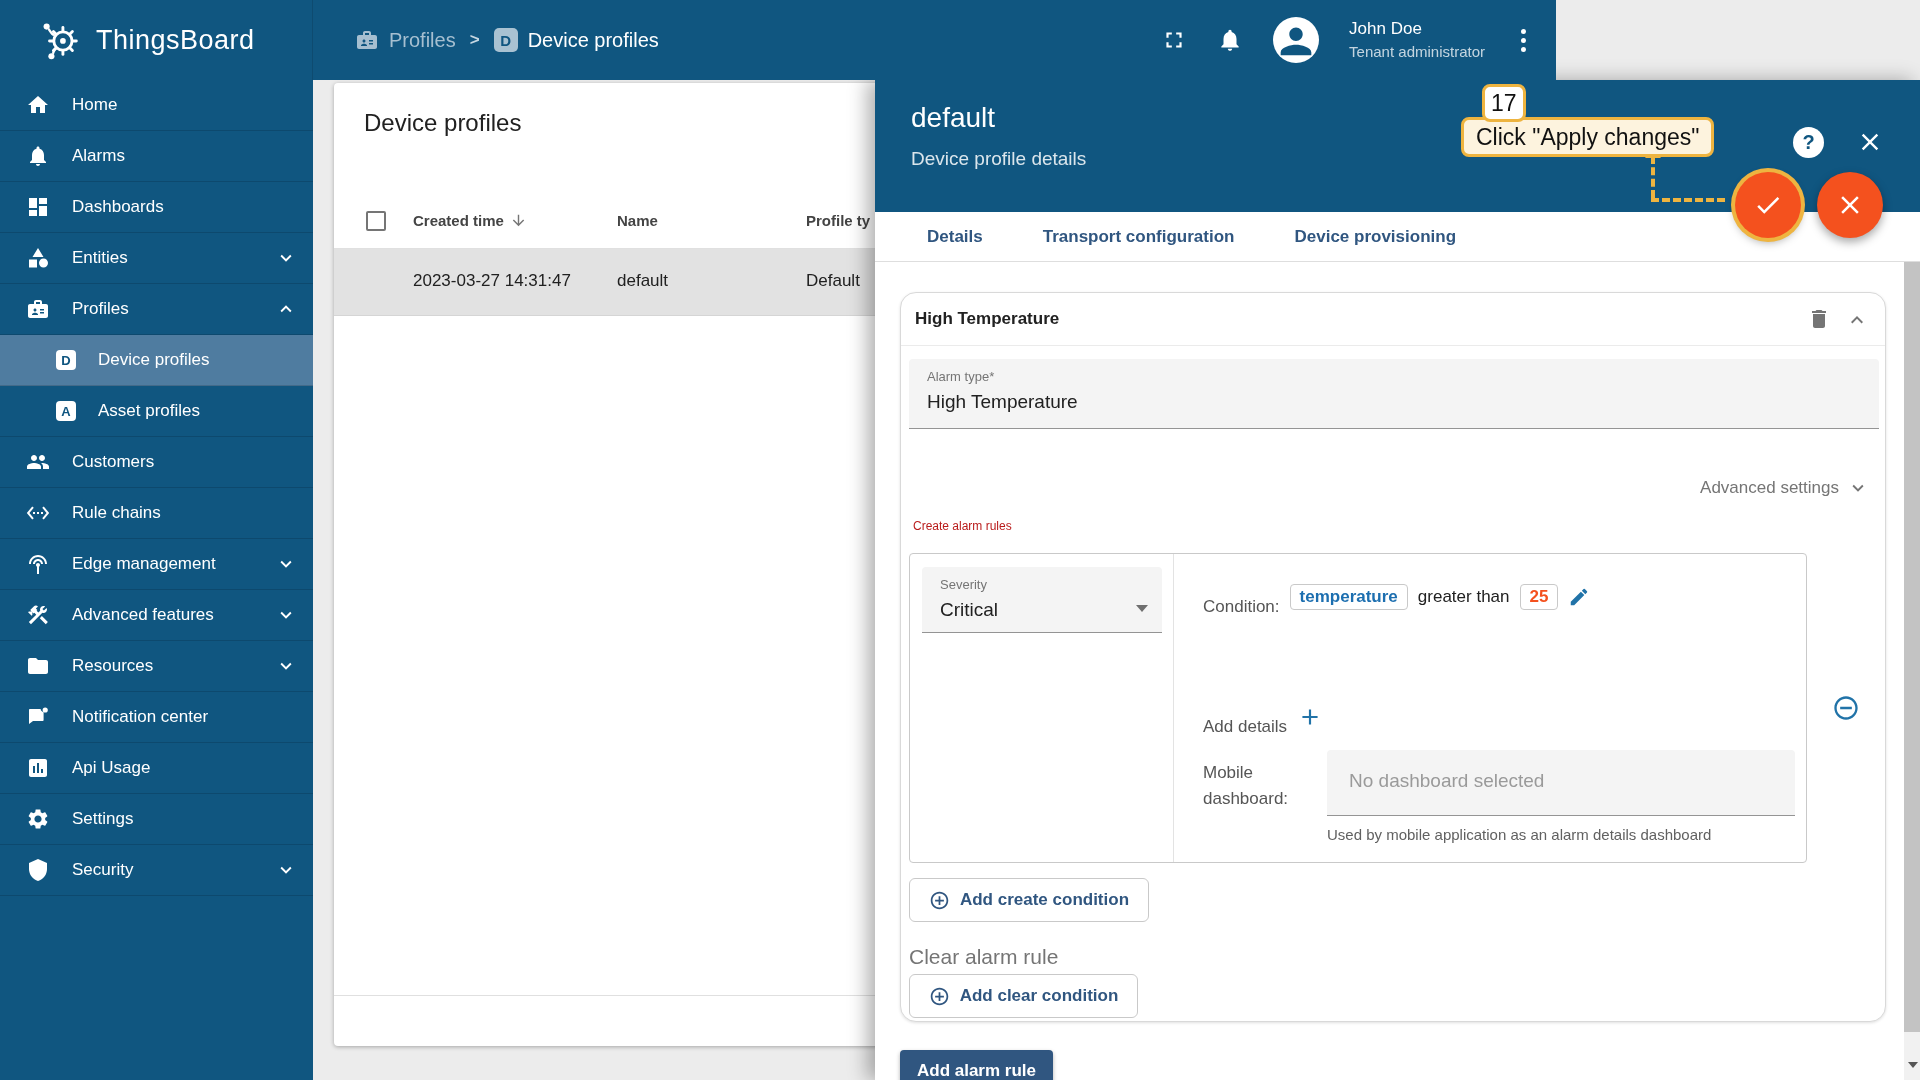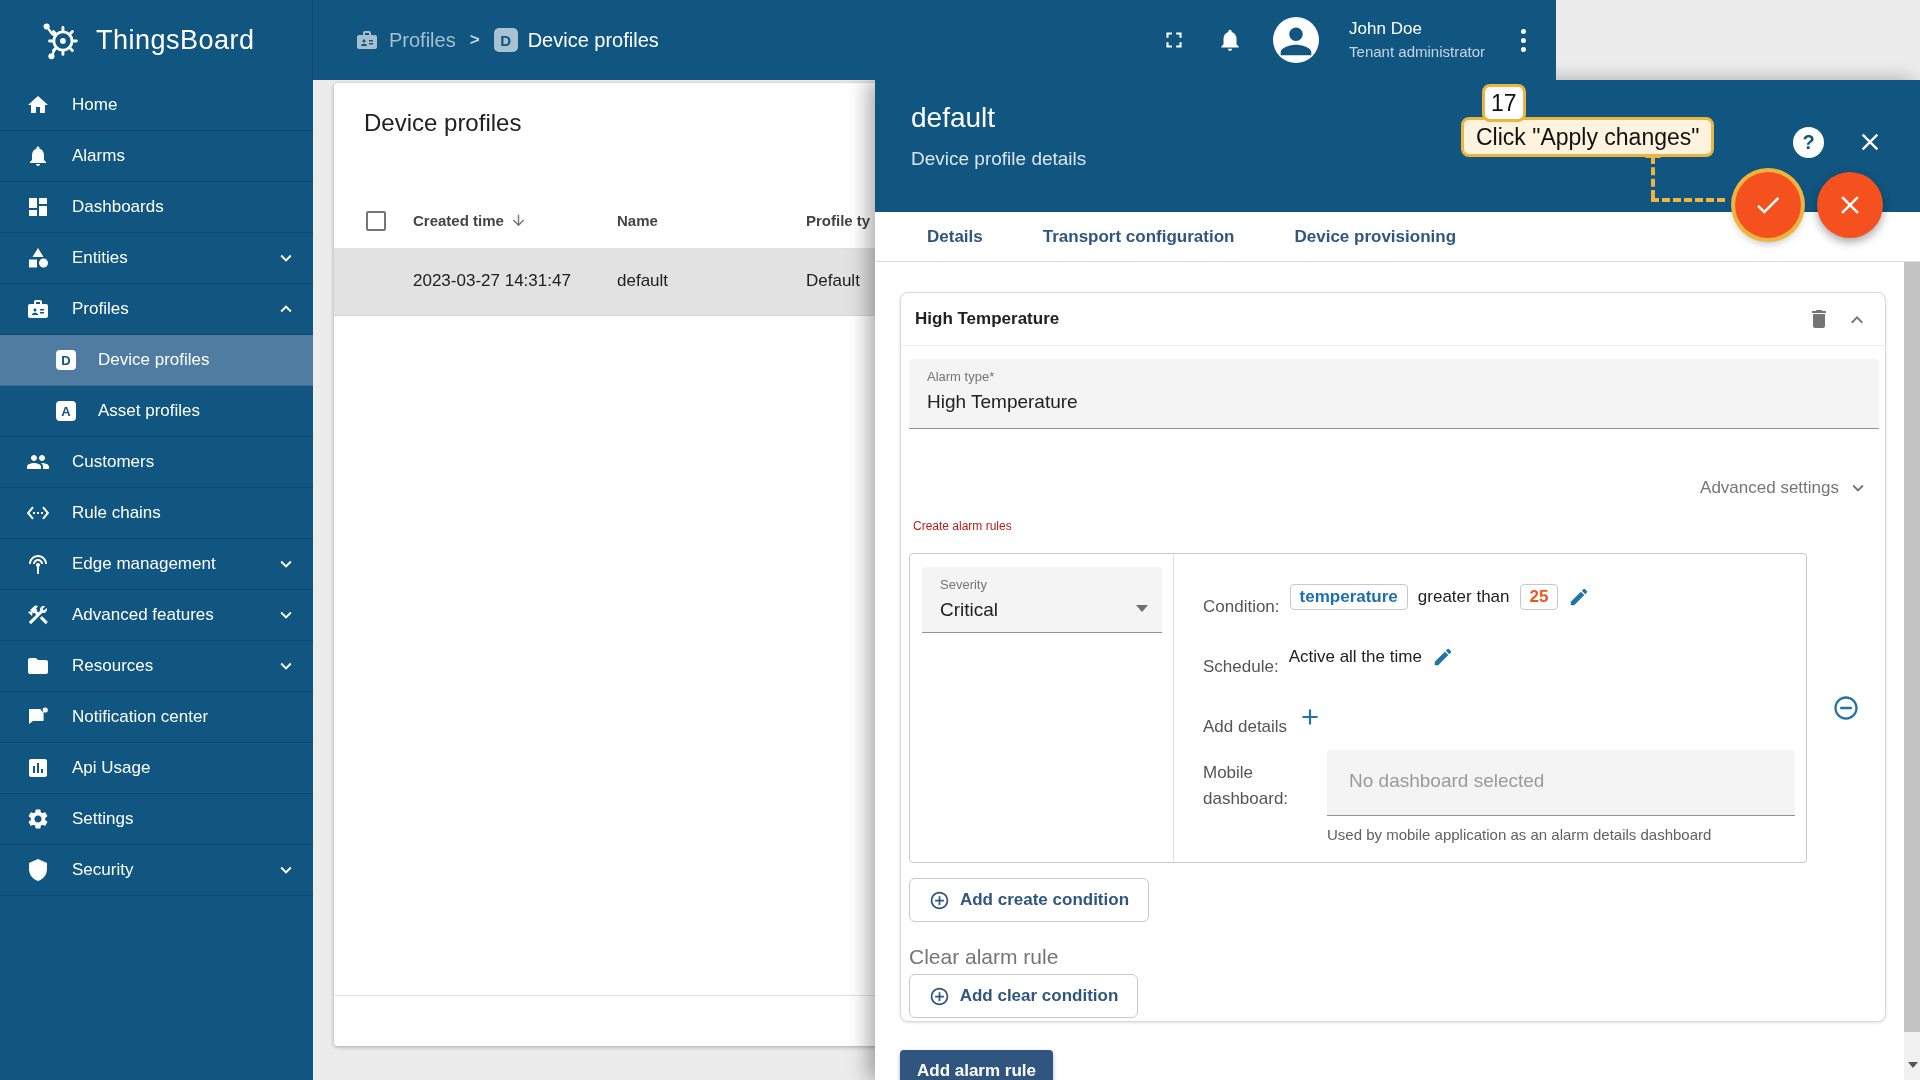--- a/index.html
+++ b/index.html
@@ -58,21 +58,21 @@
   .p-title { position:absolute; left:36px; top:22px; color:#fff; font-size:28px; font-weight:500; }
   .p-sub { position:absolute; left:36px; top:68px; color:rgba(255,255,255,0.85); font-size:19px; }
   .help-btn { position:absolute; left:1793px; top:127px; width:31px; height:31px; border-radius:50%; background:#fff; color:var(--primary,#105680); font-size:20px; font-weight:700; display:flex; align-items:center; justify-content:center; cursor:pointer; z-index:31; }
   .close-btn { position:absolute; left:1856px; top:128px; width:28px; height:28px; cursor:pointer; z-index:31; }
   .close-btn svg { width:28px; height:28px; fill:#fff; }
   .p-tabs { position:absolute; left:0; top:132px; width:100%; height:50px; border-bottom:1px solid #dedede; display:flex; padding-left:22px; background:#fff; }
   .ptab { padding:0 30px; display:flex; align-items:center; font-size:17px; font-weight:700; color:var(--navy,#305680); cursor:pointer; position:relative; }
   .ptab.active::after { content:""; position:absolute; left:12px; right:12px; bottom:0; height:3px; background:var(--navy,#305680); }
   .p-content { position:absolute; left:0; top:182px; width:100%; height:818px; background:#fff; overflow:hidden; }
 
-  .rule-card { position:absolute; left:25px; top:30px; width:986px; height:730px; border:1px solid #d9d9d9; border-radius:8px; box-shadow:0 1px 3px rgba(0,0,0,0.12); background:#fff; }
+  .rule-card { position:absolute; left:25px; top:30px; width:986px; height:730px; border:1px solid #d9d9d9; border-radius:16px; box-shadow:0 1px 3px rgba(0,0,0,0.12); background:#fff; }
   .rc-head { position:absolute; left:0; top:0; width:100%; height:53px; border-bottom:1px solid #ebebeb; }
   .rc-name { position:absolute; left:14px; top:16px; font-size:17px; font-weight:700; color:#212121; }
   .rc-trash { position:absolute; right:54px; top:14px; cursor:pointer; }
   .rc-trash svg { width:24px; height:24px; fill:#757575; }
   .rc-collapse { position:absolute; right:16px; top:15px; cursor:pointer; }
   .rc-collapse svg { width:24px; height:24px; fill:#757575; }
 
   .filled-field { background:#f4f4f4; border-bottom:1px solid #949494; border-radius:4px 4px 0 0; }
   .alarm-type { position:absolute; left:8px; top:66px; width:970px; height:70px; cursor:text; }
   .ff-label { position:absolute; left:18px; top:10px; font-size:13px; color:#757575; }
@@ -442,29 +442,20 @@
               <span class="clabel">Condition:</span>
               <span class="chip key">temperature</span>
               <span class="cvalue">greater than</span>
               <span class="chip val">25</span>
               <span class="pencil">
                   <svg viewBox="0 0 24 24">
                     <path d="M3 17.25V21h3.75L17.81 9.94l-3.75-3.75L3 17.25zM20.71 7.04c.39-.39.39-1.02 0-1.41l-2.34-2.34a1 1 0 0 0-1.41 0l-1.83 1.83 3.75 3.75 1.83-1.83z"></path>
                   </svg>
                 </span>
             </div>
-            <div class="crow r2">
-              <span class="clabel">Schedule:</span>
-              <span class="cvalue">Active all the time</span>
-              <span class="pencil">
-                  <svg viewBox="0 0 24 24">
-                    <path d="M3 17.25V21h3.75L17.81 9.94l-3.75-3.75L3 17.25zM20.71 7.04c.39-.39.39-1.02 0-1.41l-2.34-2.34a1 1 0 0 0-1.41 0l-1.83 1.83 3.75 3.75 1.83-1.83z"></path>
-                  </svg>
-                </span>
-            </div>
             <div class="crow r3">
               <span class="clabel">Add details</span>
               <span class="plus-ico">
                   <svg viewBox="0 0 24 24" fill="#2173a8">
                     <path d="M19 13h-6v6h-2v-6H5v-2h6V5h2v6h6v2z"></path>
                   </svg>
                 </span>
             </div>
             <div class="mob-label">Mobile dashboard:</div>
             <div class="mob-box filled-field">

